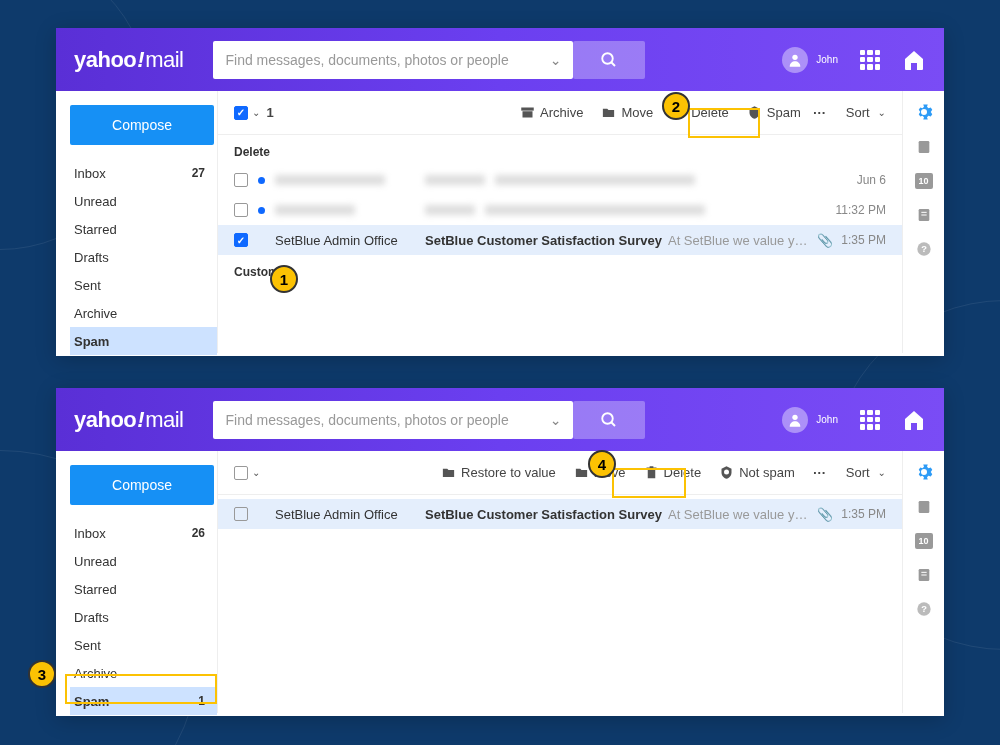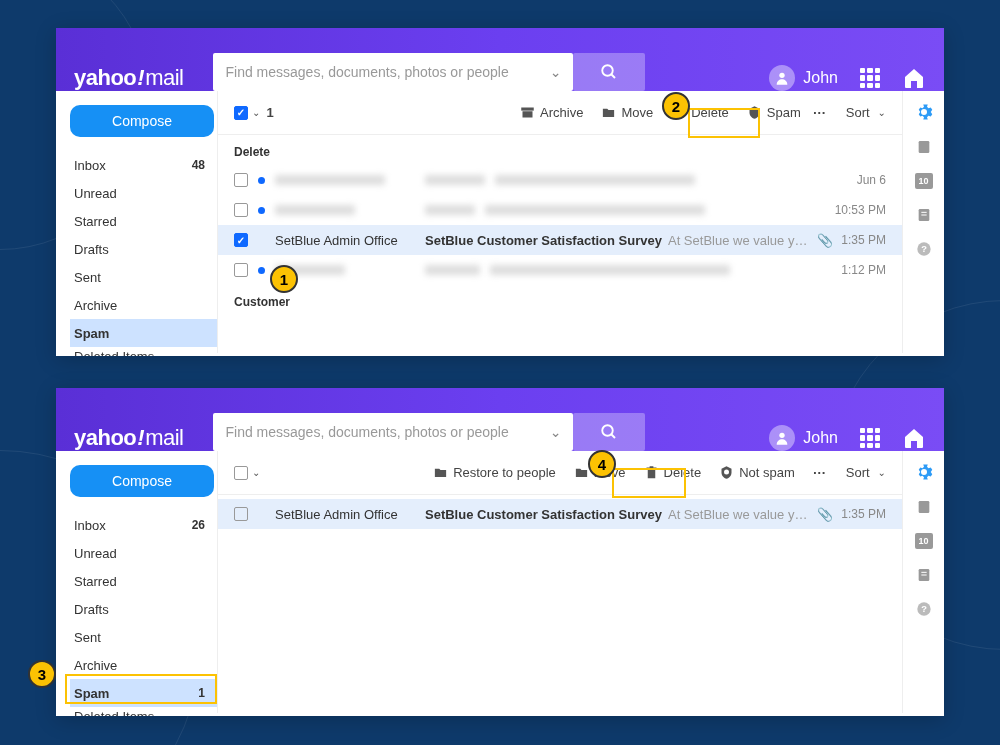--- a/index.html
+++ b/index.html
@@ -1,33 +1,33 @@
 <!DOCTYPE html>
 <html><head>
 <meta charset="utf-8">
 <style>
 * { margin: 0; padding: 0; box-sizing: border-box; font-family: -apple-system, BlinkMacSystemFont, "Segoe UI", Helvetica, Arial, sans-serif; }
 body { background: #0e3a6b; width: 1000px; height: 745px; overflow: hidden; position: relative; }
 .bg-circle { position: absolute; border-radius: 50%; border: 1.5px solid rgba(255,255,255,0.08); }
 .panel { position: absolute; background: #fff; box-shadow: 0 4px 20px rgba(0,0,0,0.2); overflow: hidden; }
-.header { height: 63px; background: linear-gradient(90deg, #5a2fd6, #6b3ff0, #7a4cf5); display: flex; align-items: flex-end; padding: 0 18px; }
+.header { height: 63px; background: linear-gradient(90deg, #5a2fd6, #6b3ff0, #7a4cf5); display: flex; align-items: center; padding: 0 18px; }
 .logo { color: #fff; font-size: 22px; font-weight: 800; letter-spacing: -0.5px; display: flex; align-items: baseline; }
 .logo .excl { font-style: italic; font-weight: 900; margin: 0 1px; }
 .logo .mail { font-weight: 400; }
 .search-wrap { margin-left: 30px; display: flex; align-items: center; }
 .search-box { width: 360px; height: 38px; background: #fff; border: none; border-radius: 2px; padding: 12px 12px; font-size: 14px; color: #888; display: flex; align-items: center; justify-content: space-between; }
 .search-btn { width: 72px; height: 38px; background: rgba(255,255,255,0.3); border: none; display: flex; align-items: center; justify-content: center; border-radius: 2px; }
 .header-right { margin-left: auto; display: flex; align-items: center; gap: 22px; }
 .avatar { width: 26px; height: 26px; background: rgba(255,255,255,0.4); border-radius: 50%; display: flex; align-items: center; justify-content: center; }
-.user-name { color: #fff; font-size: 16px; font-weight: 500; }
+.user-name { color: #fff; font-size: 10px; font-weight: 500; }
 .apps-grid { width: 20px; height: 20px; display: grid; grid-template-columns: repeat(3,1fr); gap: 2px; }
 .apps-grid span { background: #fff; border-radius: 1px; }
 .body { display: flex; height: calc(100% - 66px); }
 .sidebar { width: 162px; padding: 14px 0 0 14px; border-right: 1px solid #eee; }
-.compose-btn { width: 144px; height: 32px; background: #1690f5; color: #fff; border: none; font-size: 14px; border-radius: 10px; margin-bottom: 14px; }
+.compose-btn { width: 144px; height: 40px; background: #1690f5; color: #fff; border: none; font-size: 14px; border-radius: 2px; margin-bottom: 14px; }
 .folder { height: 28px; display: flex; align-items: center; justify-content: space-between; padding: 0 12px 0 4px; font-size: 13px; color: #333; cursor: pointer; }
 .folder.active { background: #cde2ff; font-weight: 700; }
 .folder .count { font-size: 12px; font-weight: 700; }
 .list { flex: 1; }
 .toolbar { height: 44px; display: flex; align-items: center; padding: 0 16px; border-bottom: 1px solid #eee; font-size: 13px; color: #444; }
 .chk { width: 14px; height: 14px; border: 1.5px solid #999; border-radius: 2px; display: inline-flex; align-items: center; justify-content: center; flex-shrink: 0; }
 .chk.checked { background: #0f69ff; border-color: #0f69ff; }
 .chk.checked::after { content: "✓"; color: #fff; font-size: 10px; font-weight: bold; }
 .tb-item { display: flex; align-items: center; gap: 5px; margin-right: 18px; cursor: pointer; }
 .tb-right { margin-left: auto; display: flex; align-items: center; gap: 4px; }
@@ -99,21 +99,21 @@
       <svg width="24" height="24" viewBox="0 0 24 24" fill="#fff">
           <path d="M3 11l9-8 9 8v10a1 1 0 01-1 1h-5v-7h-6v7H4a1 1 0 01-1-1V11z"></path>
         </svg>
     </div>
   </div>
   <div class="body">
     <div class="sidebar">
       <button class="compose-btn">Compose</button>
       <div class="folder">
           <span>Inbox</span>
-          <span class="count">48</span>
+          <span class="count">27</span>
         </div>
       <div class="folder">
           <span>Unread</span>
         </div>
       <div class="folder">
           <span>Starred</span>
         </div>
       <div class="folder">
           <span>Drafts</span>
         </div>
@@ -179,41 +179,31 @@
           <span class="time">Jun 6</span>
         </div>
       <div class="row">
           <span class="chk"></span>
           <span class="dot"></span>
           <span class="blur" style="width:80px"></span>
           <span style="width:70px"></span>
           <span class="blur" style="width:50px"></span>
           <span style="width:10px"></span>
           <span class="blur" style="width:220px"></span>
-          <span class="time">10:53 PM</span>
+          <span class="time">11:32 PM</span>
         </div>
       <div class="row sel">
           <span class="chk checked"></span>
           <span class="nodot"></span>
           <span class="sender">SetBlue Admin Office</span>
           <span class="subject">SetBlue Customer Satisfaction Survey</span>
           <span class="preview">At SetBlue we value your opinion. I</span>
           <span class="clip">📎</span>
           <span class="time">1:35 PM</span>
         </div>
-      <div class="row">
-          <span class="chk"></span>
-          <span class="dot"></span>
-          <span class="blur" style="width:70px"></span>
-          <span style="width:80px"></span>
-          <span class="blur" style="width:55px"></span>
-          <span style="width:10px"></span>
-          <span class="blur" style="width:240px"></span>
-          <span class="time">1:12 PM</span>
-        </div>
       <div class="section-hdr">Customer</div>
     </div>
     <div class="utilbar">
       <svg class="gear" width="18" height="18" viewBox="0 0 24 24" fill="currentColor">
           <path d="M12 8a4 4 0 100 8 4 4 0 000-8zm9 4l2 3-2 3-3-1-2 2 1 3h-6l1-3-2-2-3 1-2-3 2-3-2-3 2-3 3 1 2-2-1-3h6l-1 3 2 2 3-1 2 3-2 3z" opacity="0.9"></path>
         </svg>
       <svg width="16" height="16" viewBox="0 0 24 24" fill="#999">
           <rect x="4" y="3" width="16" height="18" rx="2"></rect>
         </svg>
       <div style="width:18px;height:16px;background:#999;border-radius:2px;color:#fff;font-size:9px;display:flex;align-items:center;justify-content:center;font-weight:bold">10</div>
@@ -308,21 +298,21 @@
     <div class="list">
       <div class="toolbar">
         <span class="chk"></span>
         <span class="caret">⌄</span>
         <div style="flex:1"></div>
         <div class="tb-item">
             <svg width="15" height="15" viewBox="0 0 24 24" fill="#555">
               <path d="M3 6h7l2 2h9v11H3z"></path>
               <path d="M8 14l-3-3 3-3" fill="none" stroke="#555" stroke-width="2"></path>
             </svg>
-            <span>Restore to people</span>
+            <span>Restore to value</span>
           </div>
         <div class="tb-item">
             <svg width="15" height="15" viewBox="0 0 24 24" fill="#555">
               <path d="M3 6h7l2 2h9v11H3z"></path>
             </svg>
             <span>Move</span>
           </div>
         <div class="tb-item">
             <svg width="15" height="15" viewBox="0 0 24 24" fill="#555">
               <path d="M6 7h12v14H6zM4 4h16v2H4zM9 2h6v2H9z"></path>

